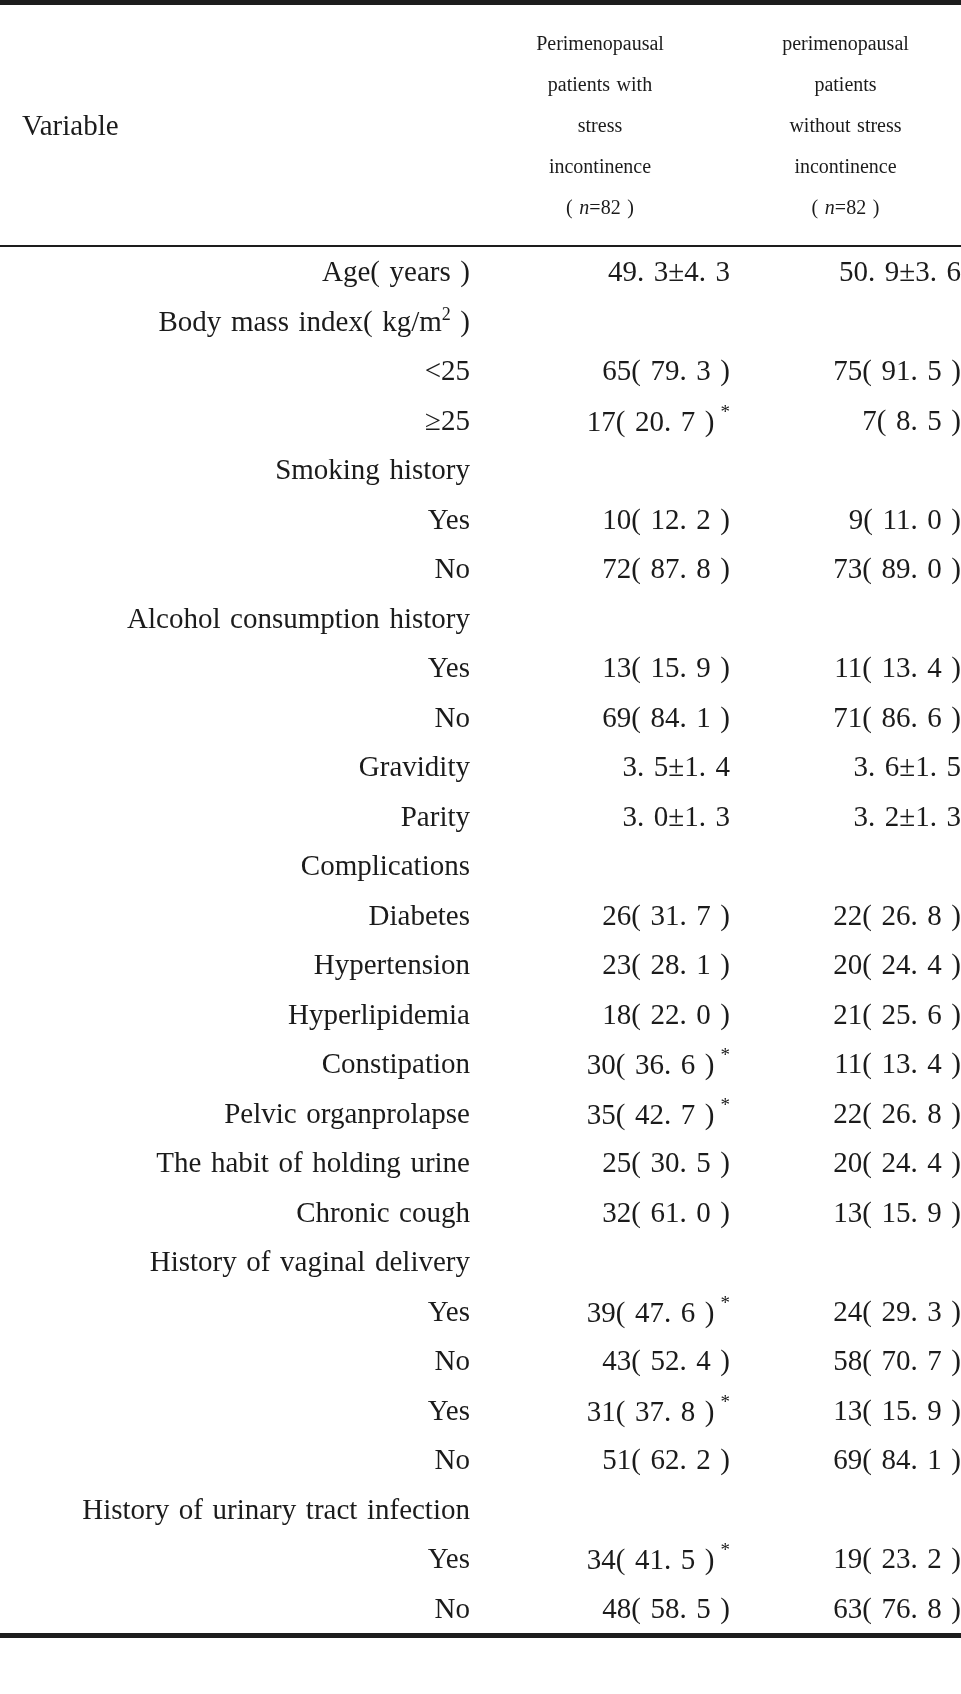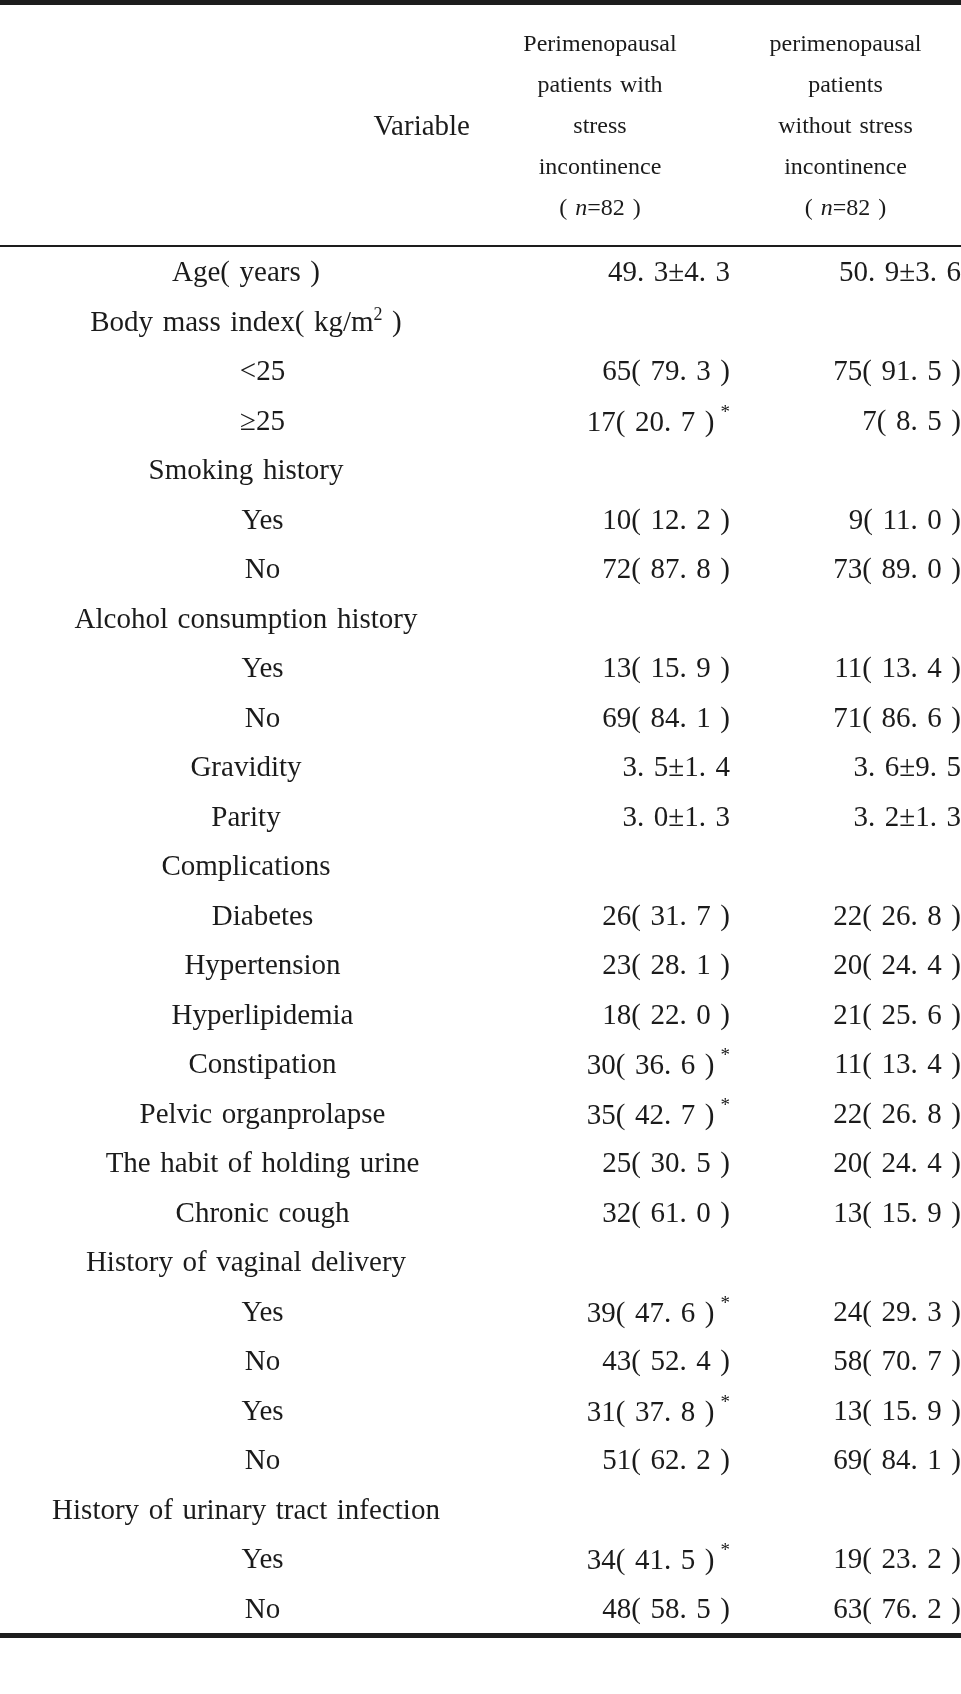--- a/index.html
+++ b/index.html
@@ -14,44 +14,44 @@
   table{
     width:961px;
     border-collapse:collapse;
     table-layout:fixed;
   }
   col.c-var{width:470px;}
   col.c-with{width:260px;}
   col.c-without{width:231px;}
   thead th{
     font-weight:normal;
-    font-size:24px;
+    font-size:20px;
     line-height:41px;
     vertical-align:middle;
     text-align:center;
     padding:0;
     height:240px;
     border-bottom:2px solid #1d1d1d;
     word-spacing:0.08em;
   }
   thead th.var-col{
-    text-align:right;
+    text-align:left;
     padding-left:22px;
     font-size:29px;
   }
   thead i{font-style:italic;}
   tbody td{
     height:49.5px;
     font-size:29px;
     padding:0;
     vertical-align:middle;
     white-space:nowrap;
     word-spacing:0.08em;
   }
-  td.label{text-align:center;padding-left:22px;}
+  td.label{text-align:right;padding-left:22px;}
   td.label.indent{padding-left:55px;}
   td.label sup{font-size:0.62em;}
   td.val{text-align:right;}
   sup.star{
     font-size:19px;
     margin-left:6px;
     position:relative;
     top:-0.12em;
   }
 </style>
@@ -133,21 +133,21 @@
           <td class="val">11( 13. 4 )</td>
         </tr>
         <tr>
           <td class="label indent">No</td>
           <td class="val">69( 84. 1 )</td>
           <td class="val">71( 86. 6 )</td>
         </tr>
         <tr>
           <td class="label">Gravidity</td>
           <td class="val">3. 5±1. 4</td>
-          <td class="val">3. 6±9. 5</td>
+          <td class="val">3. 6±1. 5</td>
         </tr>
         <tr>
           <td class="label">Parity</td>
           <td class="val">3. 0±1. 3</td>
           <td class="val">3. 2±1. 3</td>
         </tr>
         <tr>
           <td class="label">Complications</td>
           <td class="val"></td>
           <td class="val"></td>
@@ -218,19 +218,19 @@
           <td class="val"></td>
         </tr>
         <tr>
           <td class="label indent">Yes</td>
           <td class="val">34( 41. 5 )<sup class="star">*</sup></td>
           <td class="val">19( 23. 2 )</td>
         </tr>
         <tr>
           <td class="label indent">No</td>
           <td class="val">48( 58. 5 )</td>
-          <td class="val">63( 76. 2 )</td>
+          <td class="val">63( 76. 8 )</td>
         </tr>
       </tbody>
   </table>
 
   <div class="rule"></div>
 </div>
 
 </body></html>

